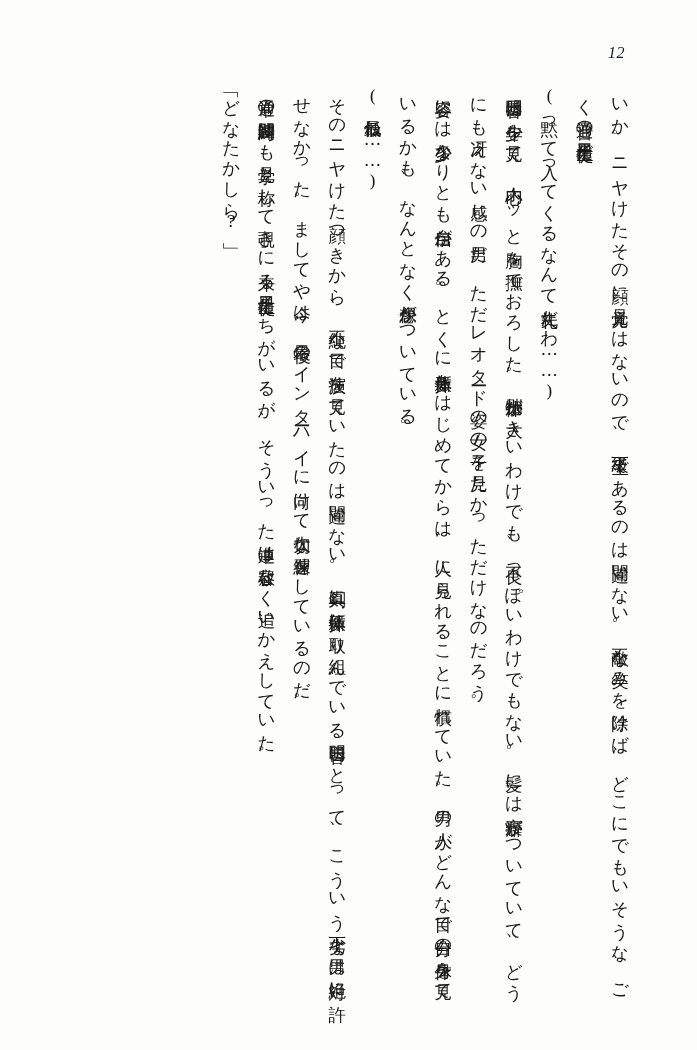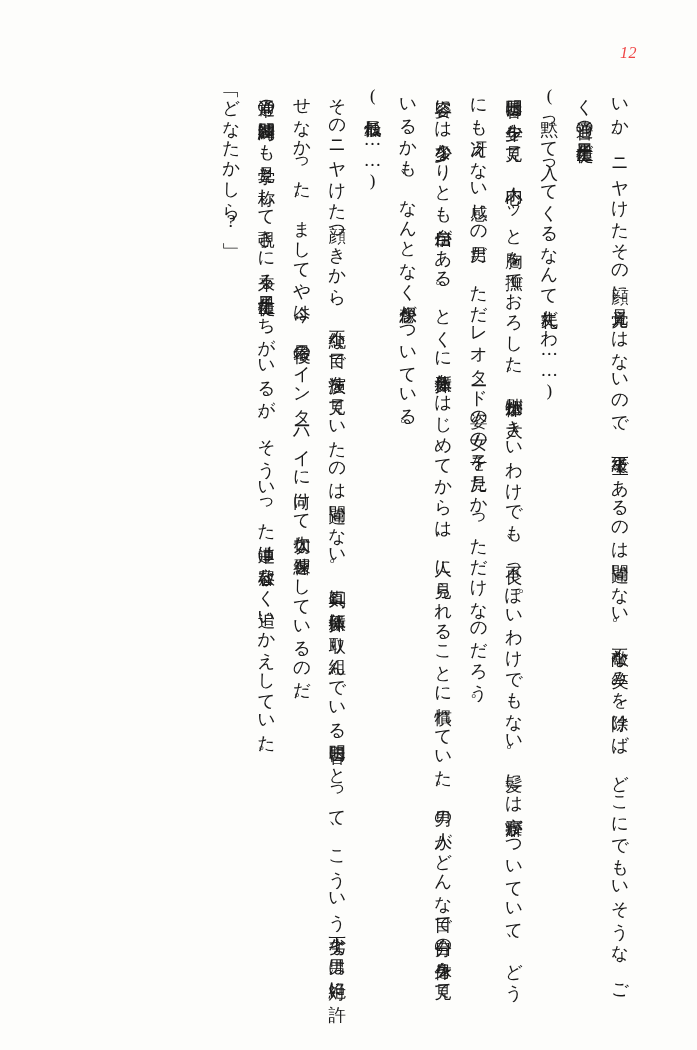--- a/index.html
+++ b/index.html
@@ -16,25 +16,25 @@
   }
   .page {
     position: relative;
     width: 697px;
     height: 1050px;
     background: #fdfdfb;
   }
   .page-number {
     position: absolute;
     top: 44px;
-    right: 60px;
+    right: 72px;
     font-family: "Liberation Serif", "DejaVu Serif", serif;
     font-style: italic;
     font-size: 16px;
-    color: #ef4444;
+    color: #0f172a;
     letter-spacing: 0.5px;
   }
   .body-text {
     position: absolute;
     top: 86px;
     right: 60px;
     left: 60px;
     bottom: 58px;
     writing-mode: vertical-rl;
     text-orientation: upright;

